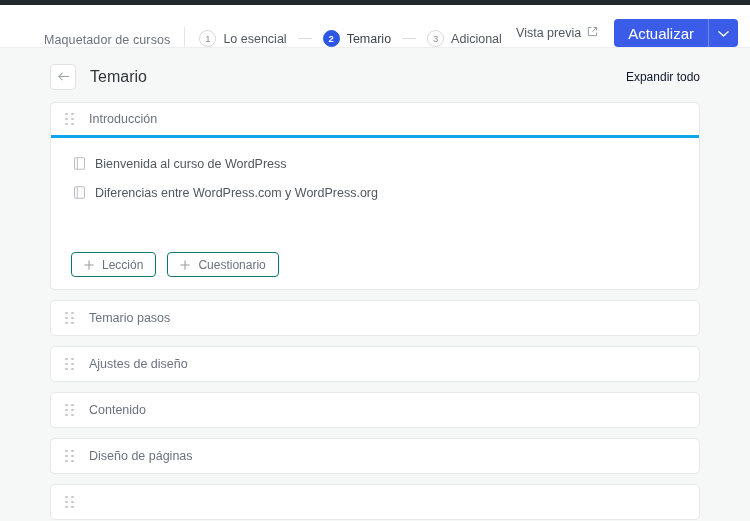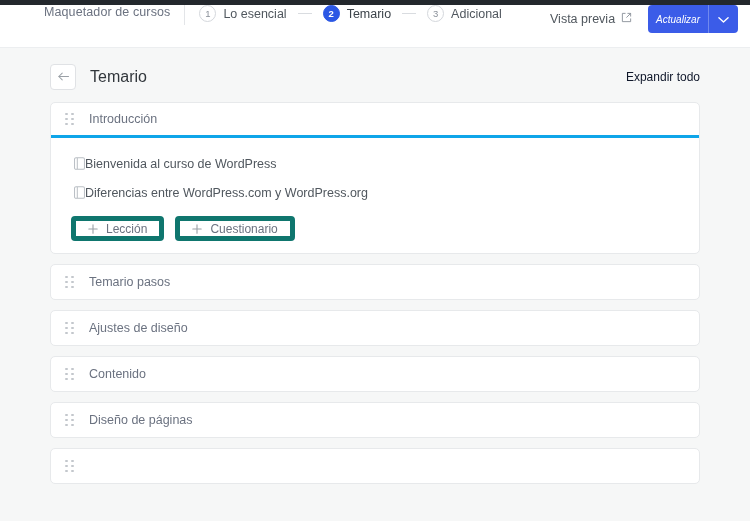--- a/index.html
+++ b/index.html
@@ -23,21 +23,21 @@
     background: #23282d;
     width: 100%;
   }
 
   
   .header {
     height: 43px;
     background: #ffffff;
     border-bottom: 1px solid #eceef0;
     display: flex;
-    align-items: flex-start;
+    align-items: flex-end;
     padding: 0 12px 0 44px;
   }
 
   .brand {
     font-size: 12.5px;
     color: #6b7280;
     letter-spacing: .1px;
     white-space: nowrap;
   }
 
@@ -121,30 +121,29 @@
     display: flex;
     align-items: stretch;
     background: #3b5ce8;
     border-radius: 4px;
     overflow: hidden;
     height: 28px;
   }
 
   .btn-primary {
     color: #fff;
-    font-size: 10px;
-    padding: 0 8px;
+    font-size: 15px;
+    padding: 0 14px;
     display: flex;
     align-items: center;
     border: none;
     background: transparent;
     cursor: pointer;
     font-family: inherit;
     white-space: nowrap;
-    font-style: italic;
   }
 
   .btn-primary-caret {
     width: 30px;
     display: flex;
     align-items: center;
     justify-content: center;
     border-left: 1px solid rgba(255,255,255,.28);
     cursor: pointer;
   }
@@ -254,45 +253,46 @@
     height: 14px;
     flex: 0 0 auto;
     display: flex;
     align-items: center;
     justify-content: center;
   }
 
   .lesson-label {
     font-size: 12.5px;
     color: #50575e;
-    margin-left: 0;
+    margin-left: 10px;
     white-space: nowrap;
   }
 
   .add-row {
     display: flex;
     gap: 11px;
     margin-top: 9px;
     padding-left: 6px;
   }
 
   .add-btn {
     display: flex;
     align-items: center;
     gap: 8px;
     height: 25px;
     padding: 0 12px;
-    border: 5px solid #0f766e;
+    border: 1px solid #0f766e;
     border-radius: 4px;
     background: #fff;
     font-size: 12px;
     color: #6b7280;
     cursor: pointer;
     font-family: inherit;
     white-space: nowrap;
+    margin-top: 36px;
   }
 
   .plus-icon {
     display: inline-flex;
     align-items: center;
     justify-content: center;
     width: 10px;
     height: 10px;
   }
 </style>

